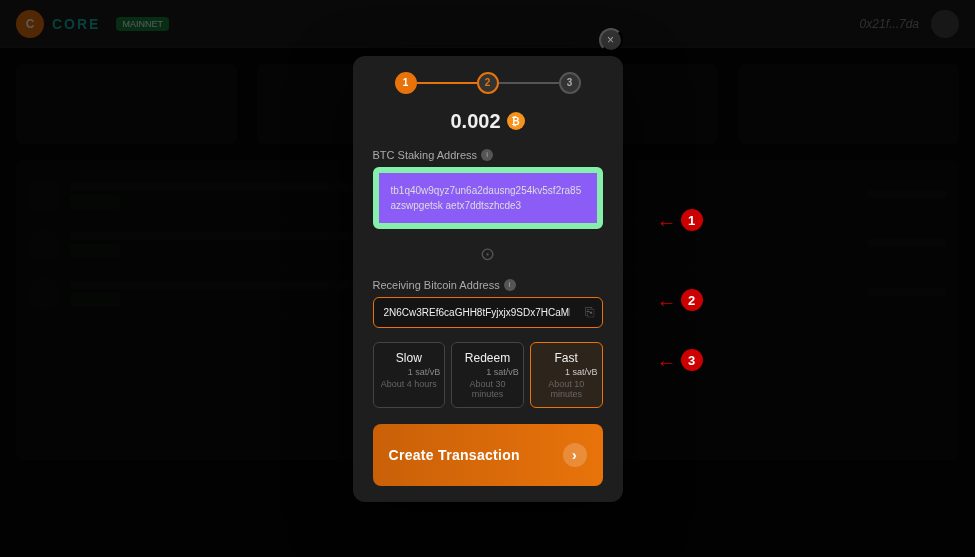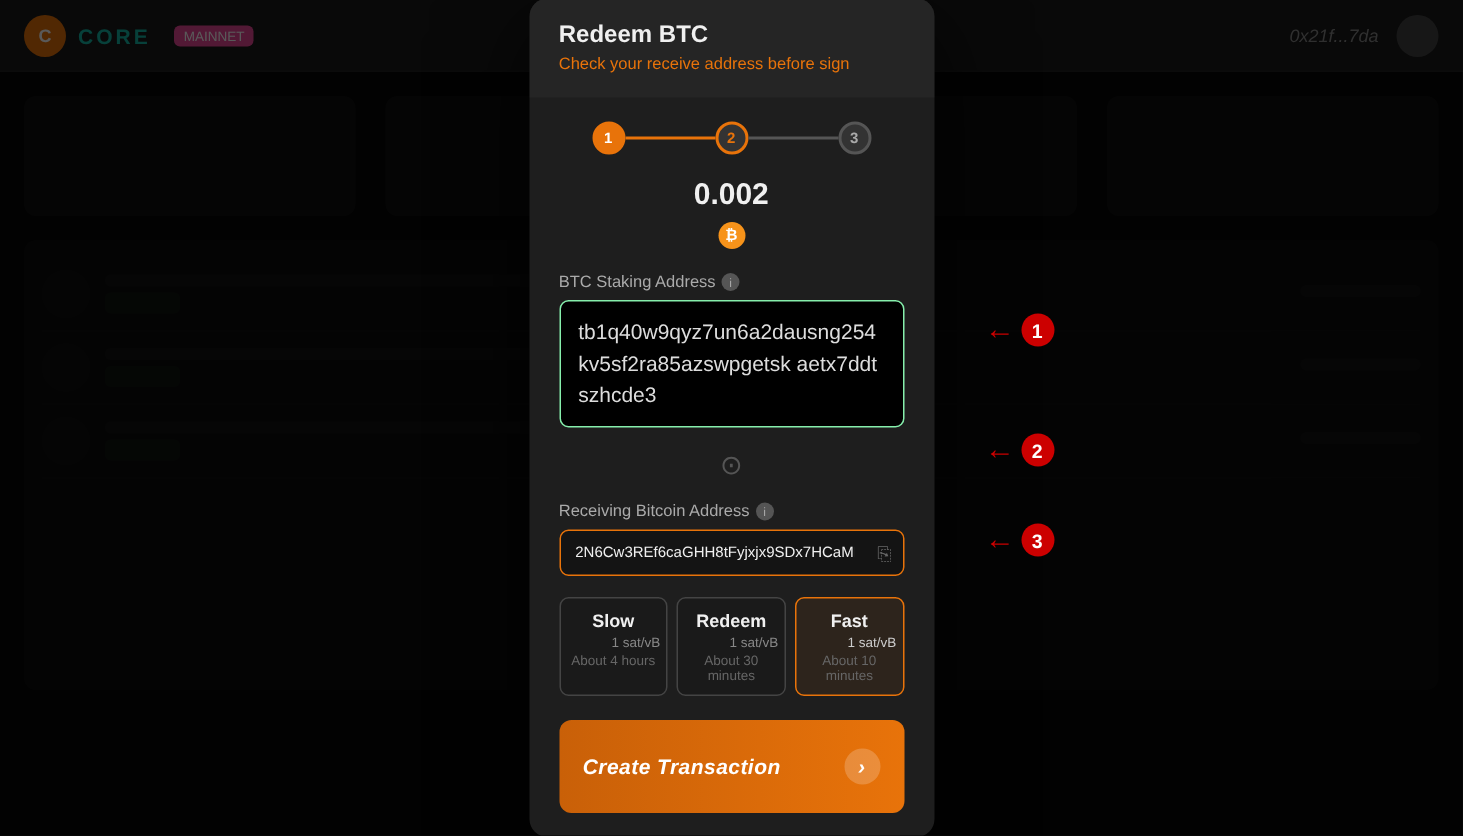--- a/index.html
+++ b/index.html
@@ -44,21 +44,21 @@
       display: flex; align-items: center; justify-content: center;
       font-size: 12px; font-weight: bold; color: #fff;
     }
     .logo-text {
       color: #14b8a6;
       font-size: 14px;
       font-weight: bold;
       letter-spacing: 2px;
     }
     .header-badge {
-      background: #ec4899;
+      background: #15803d;
       color: #fff;
       font-size: 9px;
       padding: 2px 6px;
       border-radius: 4px;
       margin-left: 8px;
     }
     .header-right {
       margin-left: auto;
       display: flex;
       align-items: center;
@@ -200,21 +200,20 @@
       margin-bottom: 16px;
     }
     .amount-value {
       color: #f0f0f0;
       font-size: 20px;
       font-weight: 600;
       display: flex;
       align-items: center;
       justify-content: center;
       gap: 6px;
-      flex-direction: column;
     }
     .btc-icon {
       width: 18px; height: 18px;
       background: #f7931a;
       border-radius: 50%;
       display: inline-flex;
       align-items: center;
       justify-content: center;
       font-size: 10px;
       color: #fff;
@@ -236,26 +235,26 @@
       display: inline-flex;
       align-items: center;
       justify-content: center;
       font-size: 8px;
       color: #aaa;
       cursor: pointer;
     }
 
     
     .address-display {
-      background: #000000;
-      border: 1px solid #86efac;
+      background: #8b5cf6;
+      border: 6px solid #86efac;
       border-radius: 6px;
       padding: 10px 12px;
       color: #ddd;
-      font-size: 14px;
+      font-size: 10px;
       word-break: break-all;
       margin-bottom: 14px;
       line-height: 1.5;
     }
 
     
     .divider-row {
       text-align: center;
       margin-bottom: 14px;
     }
@@ -304,21 +303,21 @@
       cursor: pointer;
       transition: all 0.2s;
     }
     .speed-btn.selected {
       border-color: #e8730a;
       background: rgba(232,115,10,0.08);
     }
     .speed-name {
       color: #f0f0f0;
       font-size: 12px;
-      font-weight: 700;
+      font-weight: 400;
       margin-bottom: 2px;
     }
     .speed-rate {
       color: #888;
       font-size: 9px;
       margin-bottom: 2px;
       text-align: right;
     }
     .speed-time {
       color: #666;
@@ -335,21 +334,20 @@
       border-radius: 8px;
       padding: 19px 16px;
       color: #fff;
       font-size: 14px;
       font-weight: 600;
       cursor: pointer;
       display: flex;
       align-items: center;
       justify-content: space-between;
       letter-spacing: 0.3px;
-      font-style: italic;
     }
     .create-btn-arrow {
       width: 24px; height: 24px;
       background: rgba(255,255,255,0.2);
       border-radius: 50%;
       display: flex; align-items: center; justify-content: center;
       font-size: 14px;
     }
 
     
@@ -426,24 +424,20 @@
 
 <div class="overlay">
 
   <div style="position:relative; display:flex; flex-direction:column; align-items:center;">
     <button class="close-btn">
       <span>×</span>
     </button>
 
     <div class="modal">
 
-      <div class="modal-header">
-        <div class="modal-title">Redeem BTC</div>
-        <div class="modal-subtitle">Check your receive address before sign</div>
-      </div>
 
       <div class="modal-body">
 
         <div class="steps">
           <div class="step-circle done">
             <span>1</span>
           </div>
           <div class="step-line done"></div>
           <div class="step-circle active">
             <span>2</span>

